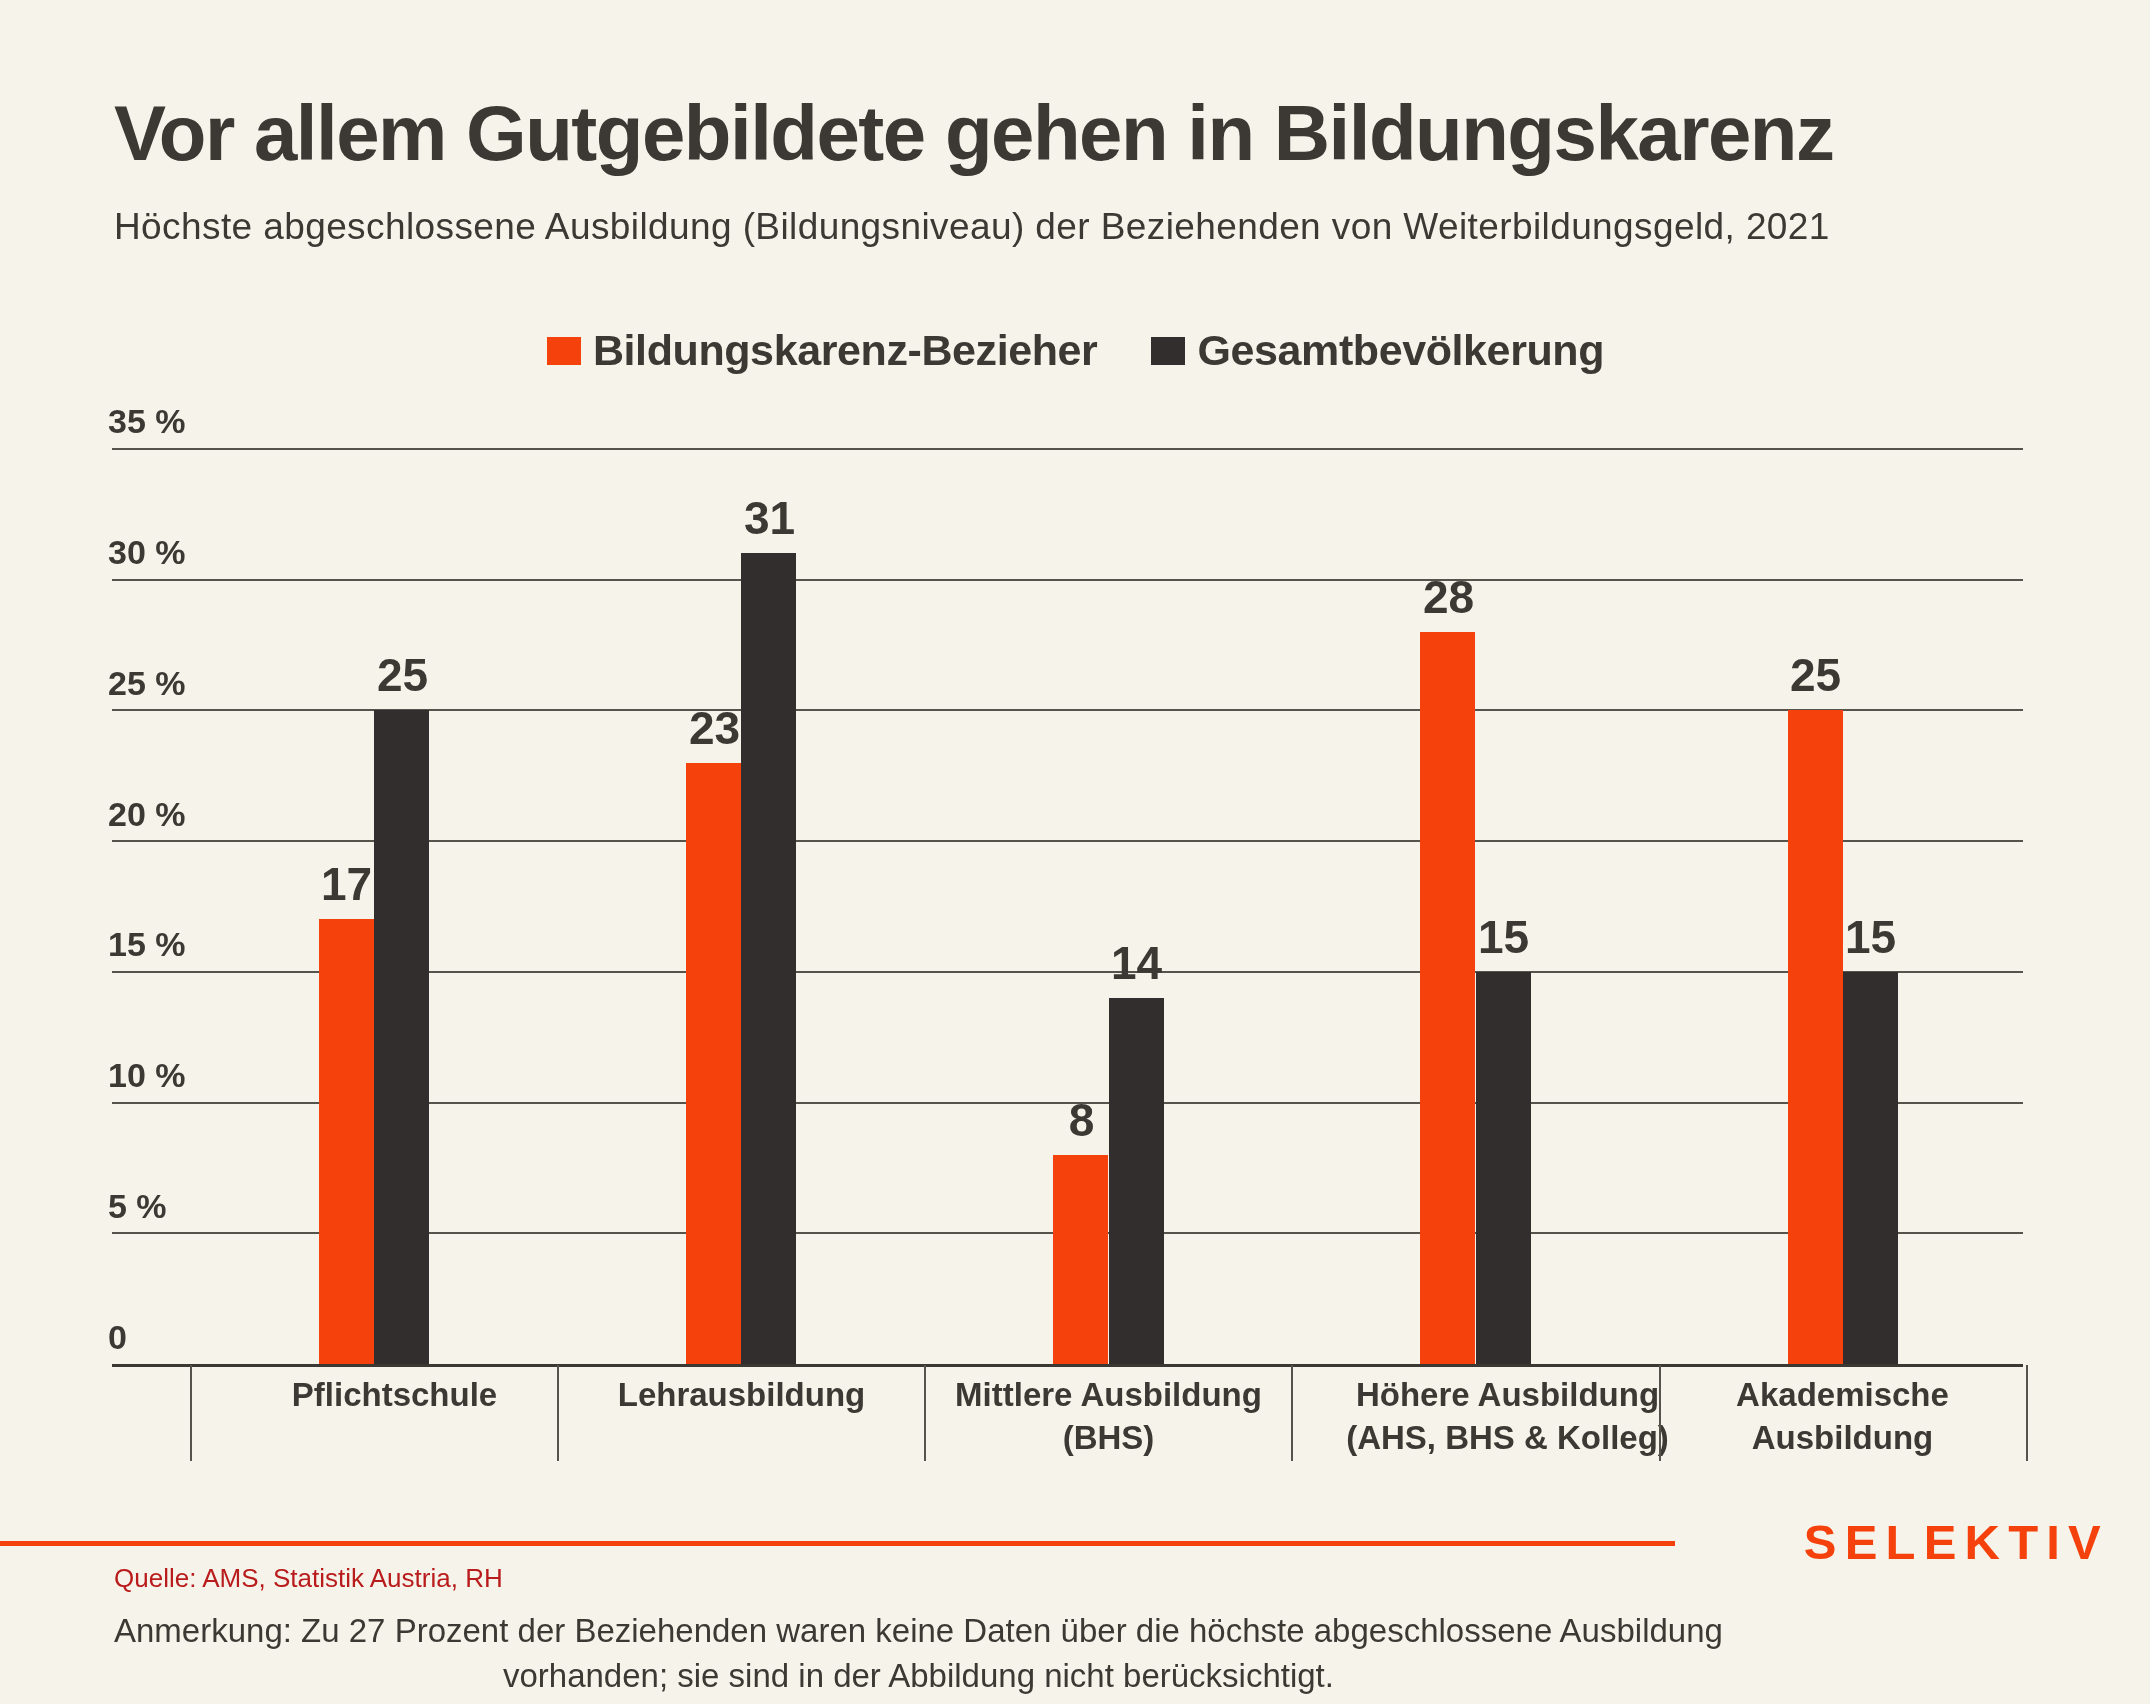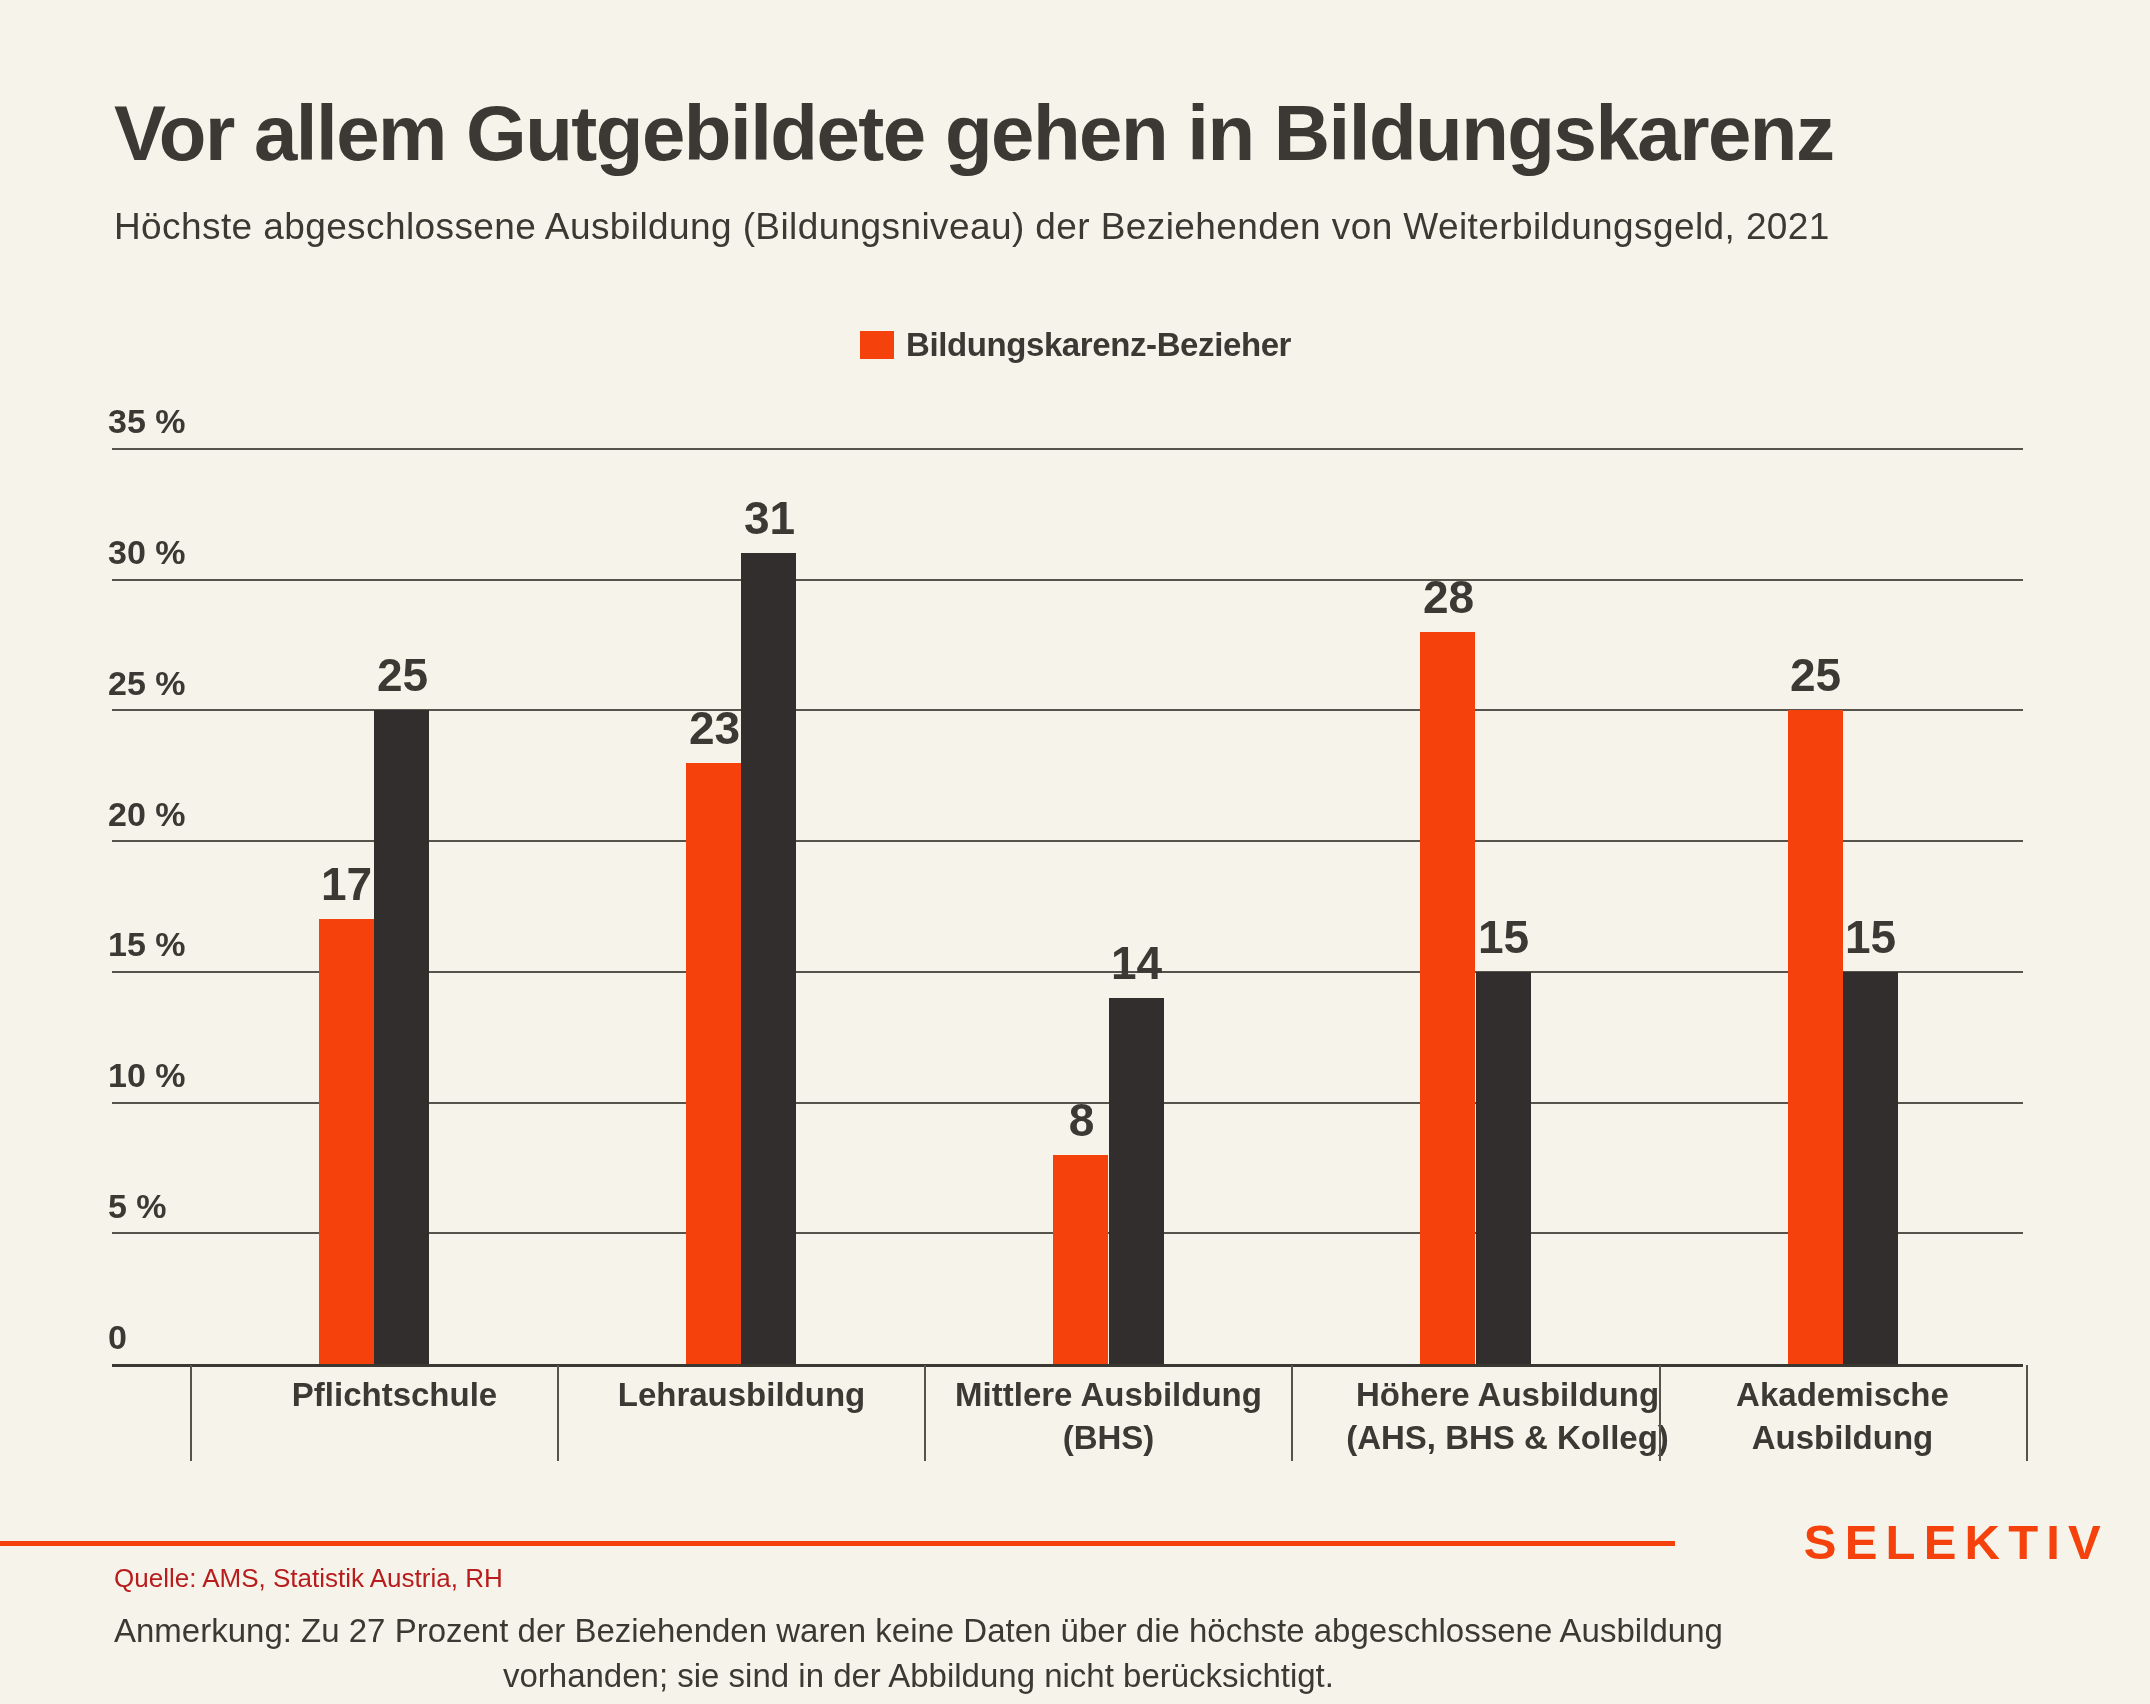--- a/index.html
+++ b/index.html
@@ -21,21 +21,21 @@
     left:114px;top:206px;
     font-size:37px;font-weight:400;letter-spacing:0.4px;
     color:#3C3935;white-space:nowrap;
   }
   #legend{
     left:0;top:326px;width:100%;
     display:flex;justify-content:center;align-items:center;gap:54px;
   }
   .legend-item{display:flex;align-items:center;gap:12px;}
   .legend-swatch{width:34px;height:28px;}
-  .legend-label{font-size:33px;font-weight:700;color:#3C3935;letter-spacing:-0.4px;}
+  .legend-label{font-size:43px;font-weight:700;color:#3C3935;letter-spacing:-0.4px;}
   .gridline{position:absolute;background:#56534C;height:1.5px;}
   .baseline{position:absolute;background:#3B3834;height:3px;}
   .ytick{
     position:absolute;left:108px;
     font-size:34px;font-weight:600;color:#3C3935;line-height:1.1;
   }
   .bar{position:absolute;}
   .bar-value{
     position:absolute;width:165px;text-align:center;
     font-size:46px;font-weight:600;color:#3C3935;line-height:1;
@@ -59,20 +59,24 @@
 
 <div id="canvas">
 
   <div id="title" class="abs">Vor allem Gutgebildete gehen in Bildungskarenz</div>
   <div id="subtitle" class="abs">Höchste abgeschlossene Ausbildung (Bildungsniveau) der Beziehenden von Weiterbildungsgeld, 2021</div>
 
   <div id="legend" class="abs">
     <div class="legend-item">
       <span class="legend-swatch" id="swatch1" style="background: rgb(245, 65, 12);"></span>
       <span class="legend-label">Bildungskarenz-Bezieher</span>
+    </div>
+    <div class="legend-item">
+      <span class="legend-swatch" id="swatch2" style="background: rgb(49, 46, 45);"></span>
+      <span class="legend-label">Gesamtbevölkerung</span>
     </div>
   </div>
 
   <div id="plot">
       <div class="ytick" style="bottom: 349px;">0</div>
       <div class="gridline" style="left: 112px; top: 1232px; width: 1911px;"></div>
       <div class="ytick" style="bottom: 480px;">5 %</div>
       <div class="gridline" style="left: 112px; top: 1102px; width: 1911px;"></div>
       <div class="ytick" style="bottom: 611px;">10 %</div>
       <div class="gridline" style="left: 112px; top: 971px; width: 1911px;"></div>

